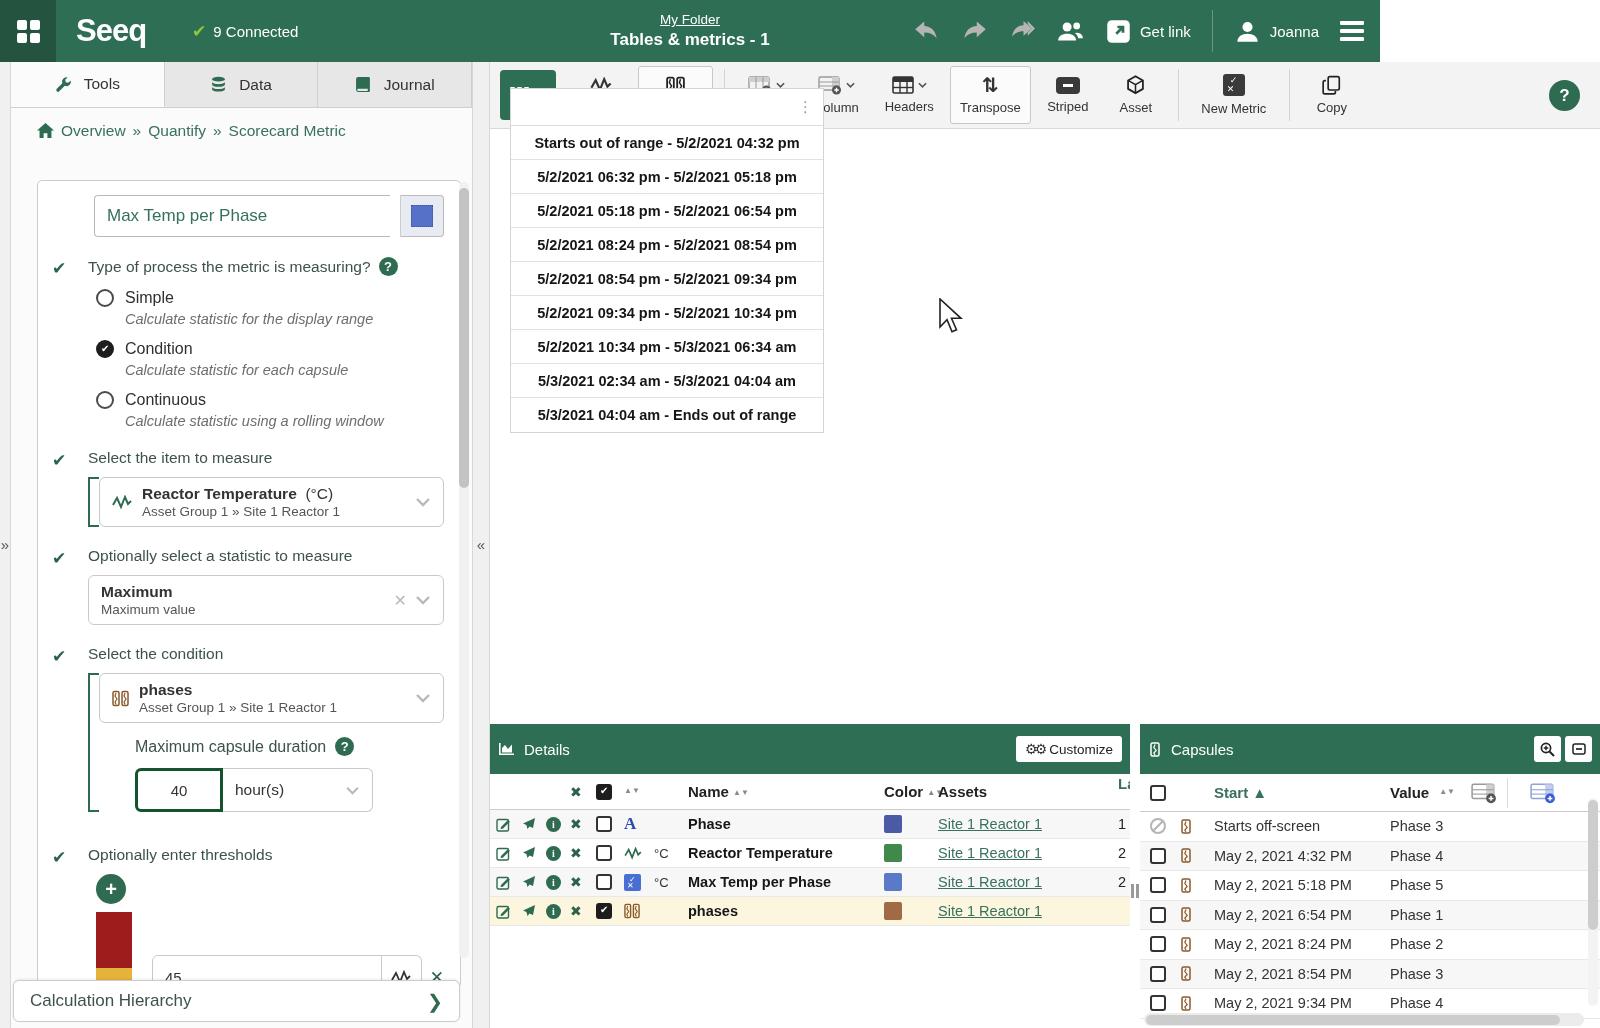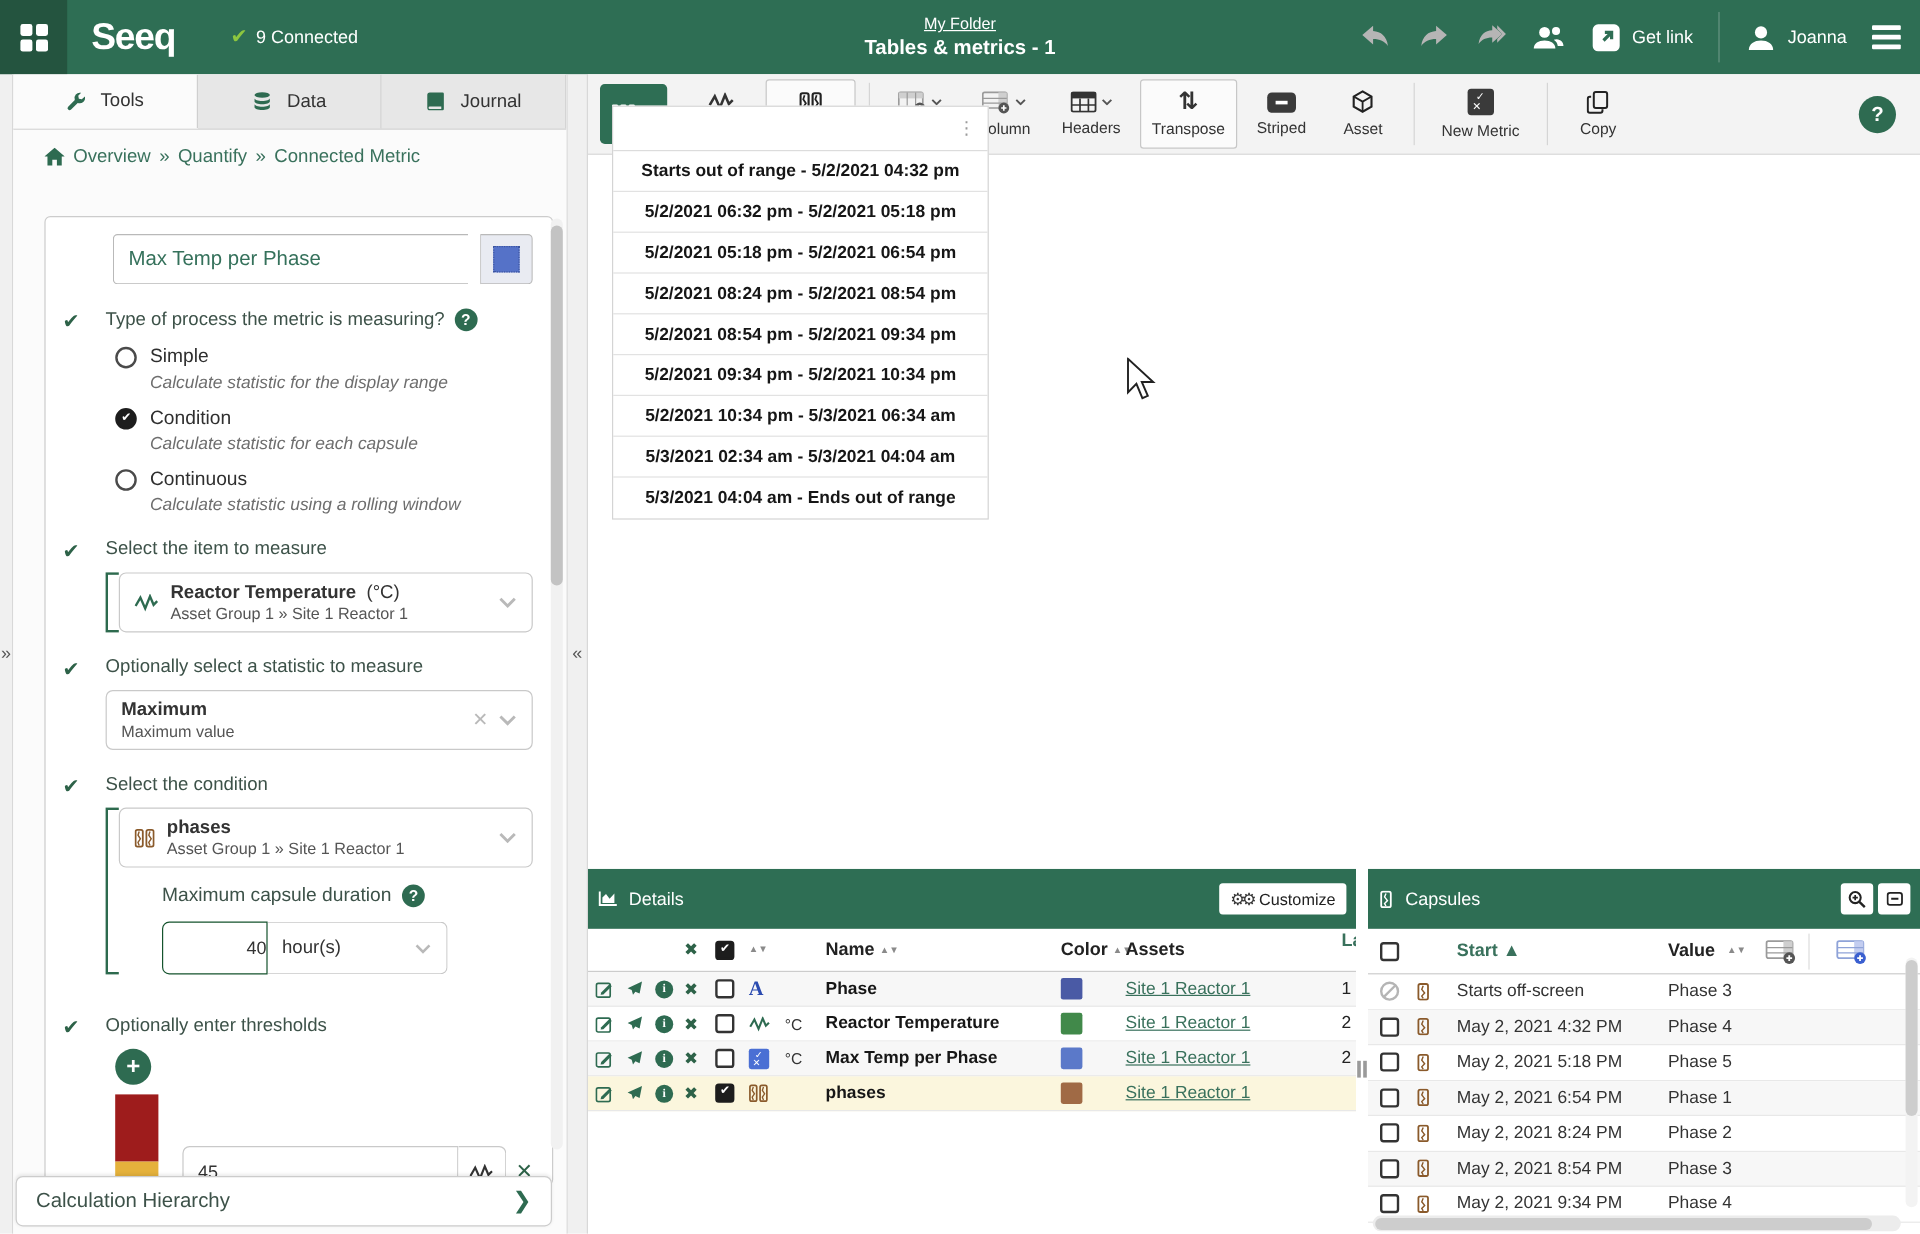--- a/index.html
+++ b/index.html
@@ -1,20 +1,20 @@
 <!DOCTYPE html>
 <html><head>
 <meta charset="utf-8">
 <style>
   *{box-sizing:border-box;margin:0;padding:0}
   html,body{width:1600px;height:1028px;overflow:hidden;font-family:"Liberation Sans","DejaVu Sans",sans-serif;background:#fff}
   svg{display:block}
 
   
-  .topbar{position:absolute;left:0;top:0;width:1600px;height:62px;background:#2e6e54;display:flex;align-items:center;color:#fff}
+  .topbar{position:absolute;left:0;top:0;width:1380px;height:62px;background:#2e6e54;display:flex;align-items:center;color:#fff}
   .apps-btn{width:56px;height:62px;background:#24543f;display:flex;align-items:center;justify-content:center;cursor:pointer}
   .apps-grid{display:grid;grid-template-columns:10px 10px;grid-gap:3px}
   .apps-grid span{width:10px;height:10px;background:#fff;border-radius:2px}
   .logo{font-size:31px;font-weight:bold;letter-spacing:-1px;margin-left:20px;color:#fff}
   .connected{display:flex;align-items:center;gap:7px;margin-left:46px;font-size:15px}
   .check-lime{color:#8dc63f;font-size:17px;font-weight:bold}
   .doc-center{position:absolute;left:0;right:0;top:0;height:62px;display:flex;flex-direction:column;align-items:center;justify-content:center;pointer-events:none}
   .folder-link{font-size:13.5px;text-decoration:underline;color:#fff;pointer-events:auto;cursor:pointer;margin-bottom:3px}
   .ws-title{font-size:17px;font-weight:bold;color:#fff}
   .topbar-right{margin-left:auto;display:flex;align-items:center;gap:21px;padding-right:16px}
@@ -75,21 +75,21 @@
   .selbox .txt{flex:1;min-width:0}
   .selbox .nm{font-size:15.5px;font-weight:bold;color:#333}
   .selbox .nm .unit{font-weight:normal}
   .selbox .path{font-size:13.5px;color:#555;margin-top:1px}
   .selbox .chev{color:#b9b9b9;margin-left:8px}
   .selbox .xgray{color:#b9b9b9;font-size:16px;font-weight:bold;margin-left:8px;cursor:pointer}
   .plainsel{margin-top:10px}
 
   .dur-label{font-size:16px;color:#3d5249;display:flex;align-items:center;gap:9px;margin:14px 0 0 36px}
   .dur-row{display:flex;margin:12px 0 14px 36px}
-  .dur-val{width:88px;height:44px;border:1px solid #14532d;border-radius:6px 0 0 6px;text-align:right;font-size:15px;color:#333;font-family:inherit;background:#fff}
+  .dur-val{width:88px;height:44px;border:3px solid #14532d;border-radius:6px 0 0 6px;text-align:center;font-size:15px;color:#333;font-family:inherit;background:#fff}
   .dur-unit{width:150px;height:44px;border:1px solid #c9c9c9;border-left:none;border-radius:0 6px 6px 0;display:flex;align-items:center;padding:0 12px;font-size:15.5px;color:#333;cursor:pointer}
   .dur-unit .chev{margin-left:auto;color:#b9b9b9}
 
   .plus-circle{width:30px;height:30px;border-radius:50%;background:#2e6b51;color:#fff;font-size:20px;font-weight:bold;display:flex;align-items:center;justify-content:center;margin:10px 0 8px 8px;cursor:pointer}
   .thr-row{display:flex;align-items:center;margin-left:8px}
   .thr-colors{width:36px;display:flex;flex-direction:column}
   .thr-colors .hi{height:56px}
   .thr-colors .mid{height:52px}
   .thr-dash{color:#8a8a8a;font-size:18px;margin:0 6px 0 4px;padding-top:42px}
   .thr-input{flex:1;height:44px;border:1px solid #c9c9c9;border-radius:6px 0 0 6px;padding:0 12px;font-size:15px;color:#333;font-family:inherit;margin-top:22px;background:#fff;min-width:0}
@@ -294,21 +294,21 @@
   <div class="breadcrumb">
     <span>
         <svg width="17" height="16" viewBox="0 0 16 15" fill="#2e6b51">
           <path d="M8 0l8 7h-2.4v7H9.8V9.5H6.2V14H2.4V7H0z"></path>
         </svg>
       </span>
     <a>Overview</a>
     <span class="crumb-sep">»</span>
     <a>Quantify</a>
     <span class="crumb-sep">»</span>
-    <span>Connected Metric</span>
+    <span>Scorecard Metric</span>
   </div>
 
   <div class="tool-card">
     <div class="metric-head">
       <span class="metric-ic"><span class="bx"><i class="c">✓</i><i class="x">✕</i></span></span>
       <input class="name-input" value="Max Temp per Phase" style="">
       <div class="swatch-btn">
           <span></span>
         </div>
     </div>

